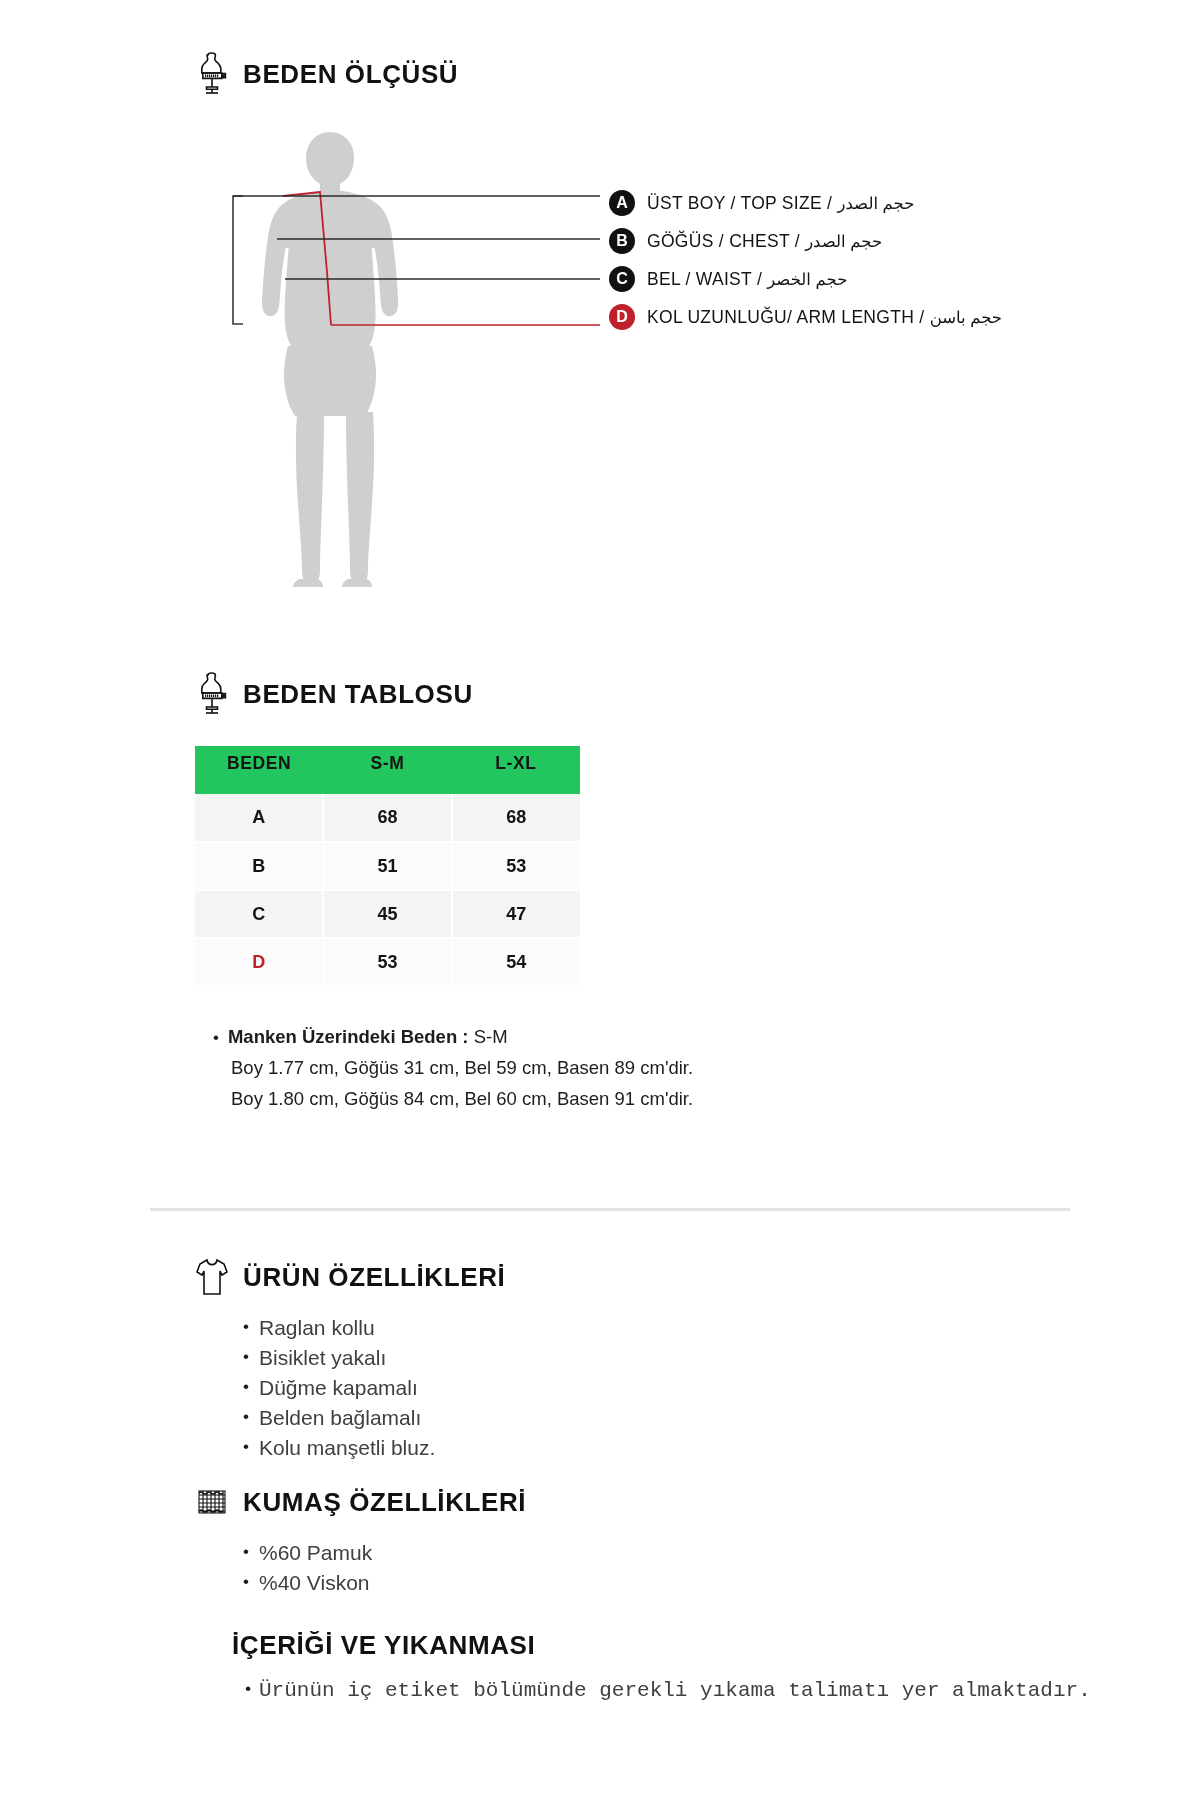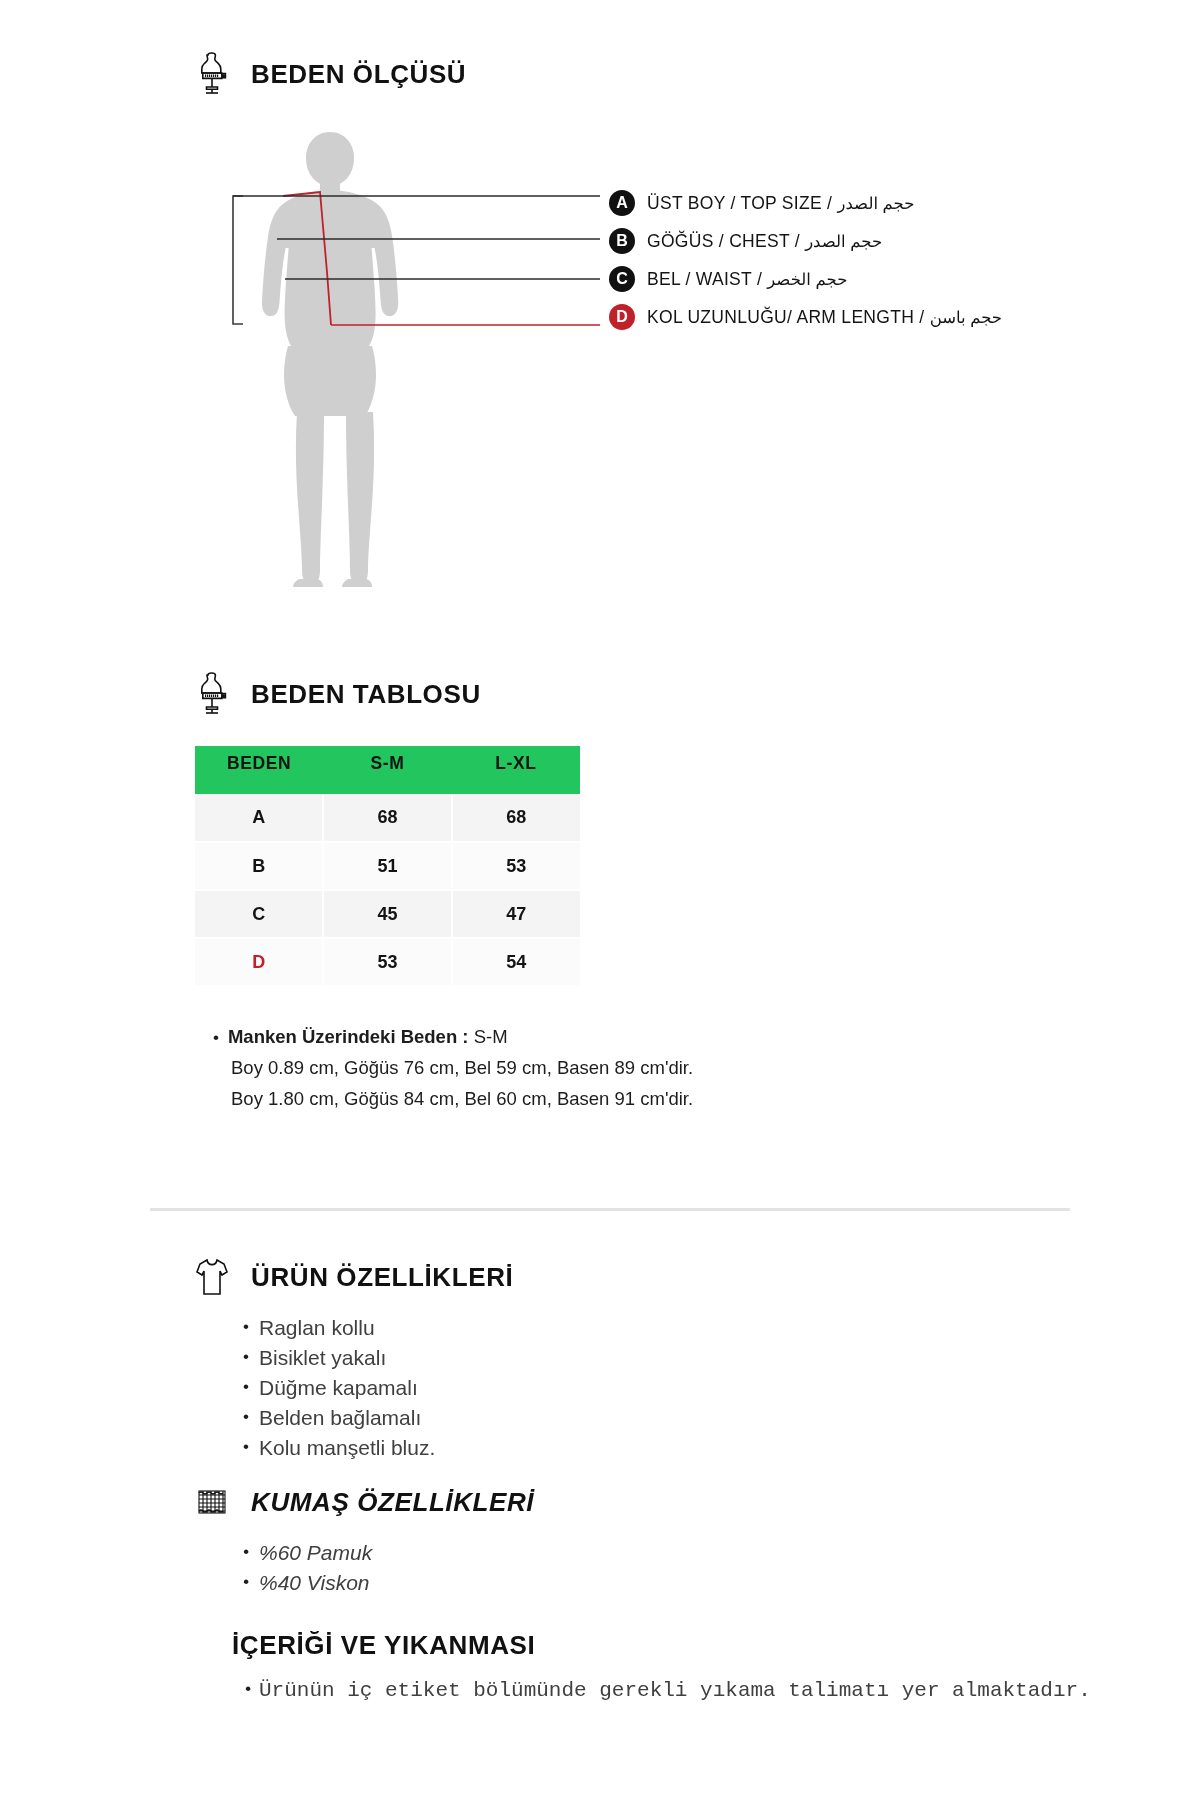--- a/index.html
+++ b/index.html
@@ -21,21 +21,21 @@
     position: relative;
     width: 1200px;
     height: 1800px;
     padding: 0;
   }
 
   
   .sec-head {
     display: flex;
     align-items: center;
-    gap: 22px;
+    gap: 14px;
   }
   .sec-head .ico {
     width: 34px;
     height: 44px;
     flex: 0 0 34px;
     display: block;
   }
   .sec-title {
     font-size: 26px;
     font-weight: 700;
@@ -195,21 +195,20 @@
     font-size: 17px;
     color: #1d1d1d;
   }
 
   
   #block-fabric {
     position: absolute;
     left: 195px;
     top: 1480px;
     width: 960px;
-    font-style: italic;
   }
 
   
   #block-care {
     position: absolute;
     left: 195px;
     top: 1630px;
     width: 960px;
   }
   #block-care .sec-title { margin-left: 37px; }
@@ -365,21 +364,21 @@
           <td>54</td>
         </tr>
       </tbody>
     </table>
 
     <div class="model-note">
       <div class="bullet-line">
         <span class="dot">•</span>
         <span><span class="lead">Manken Üzerindeki Beden</span><span class="lead"> : </span><span>S-M</span></span>
       </div>
-      <div class="indent">Boy 0.89 cm, Göğüs  76 cm, Bel 59 cm, Basen 89 cm'dir.</div>
+      <div class="indent">Boy 1.77 cm, Göğüs  31 cm, Bel 59 cm, Basen 89 cm'dir.</div>
       <div class="indent">Boy 1.80 cm, Göğüs 84 cm, Bel 60 cm, Basen 91 cm'dir.</div>
     </div>
   </section>
 
   <div class="divider"></div>
 
   <section id="block-product-features">
     <div class="sec-head">
       <span class="ico">
         <svg viewBox="0 0 34 44" width="34" height="44" fill="none" stroke="#111" stroke-width="1.6">

